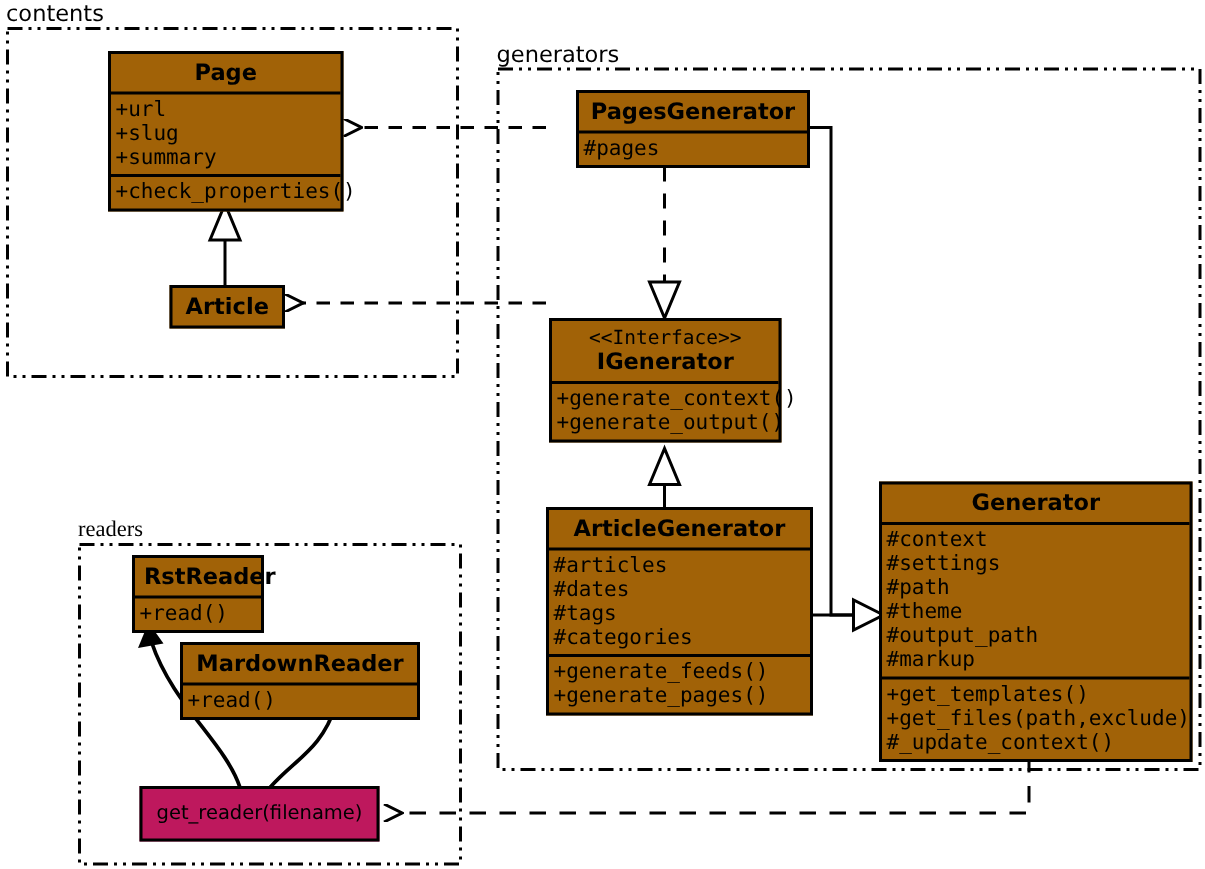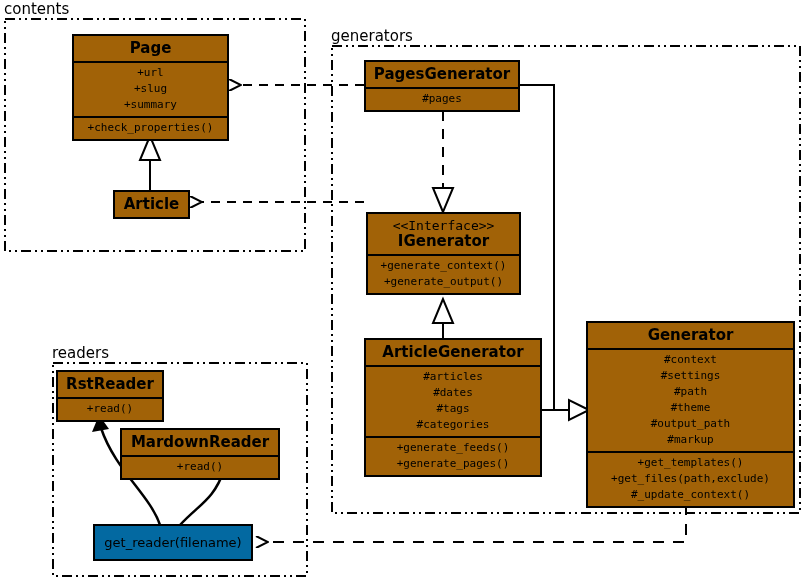--- a/index.html
+++ b/index.html
@@ -13,43 +13,43 @@
   
   .cls{position:absolute;box-sizing:border-box;border:2px solid #000;
        background:#a16207;}
   .cls .hdr{text-align:center;font-weight:bold;font-size:15px;
             font-family:"DejaVu Sans",sans-serif;padding:4px 6px 5px 6px;
             line-height:16px;}
   .cls .hdr .stereo{display:block;font-weight:normal;font-size:13px;
             font-family:"DejaVu Sans Mono",monospace;line-height:15px;}
   .cls .sep{height:0;border-top:2px solid #000;}
   .cls .comp{padding:2px 3px 3px 3px;font-family:"DejaVu Sans Mono",monospace;
-             font-size:11px;line-height:16px;text-align:center;}
+             font-size:14px;line-height:16px;}
   .cls .comp div{white-space:nowrap;}
   .plainbox{position:absolute;box-sizing:border-box;border:2px solid #000;
-            background:#0369a1;display:flex;align-items:center;justify-content:center;
+            background:#be185d;display:flex;align-items:center;justify-content:center;
             font-family:"DejaVu Sans",sans-serif;font-size:13px;}
 </style>
 </head>
 <body>
 
 <div id="canvas">
 
   <svg class="layer" viewBox="0 0 803 579">
 
     <rect x="5" y="19" width="300" height="232" fill="none" stroke="#000" stroke-width="2" stroke-dasharray="10,4,2,4,2,4"></rect>
 
     <rect x="332" y="46" width="468" height="467" fill="none" stroke="#000" stroke-width="2" stroke-dasharray="10,4,2,4,2,4"></rect>
 
     <rect x="53" y="363" width="254" height="213" fill="none" stroke="#000" stroke-width="2" stroke-dasharray="10,4,2,4,2,4"></rect>
   </svg>
 
   <div class="pkg-label" style="left:4px;top:2px;">contents</div>
   <div class="pkg-label" style="left:331px;top:29px;">generators</div>
-  <div class="pkg-label" style="left:52px;top:346px;">readers</div>
+  <div class="pkg-label" style="left:52px;top:346px;font-family:Liberation Serif, serif;">readers</div>
 
   <svg class="layer" viewBox="0 0 803 579">
     <defs>
       <marker id="openArrow" markerWidth="14" markerHeight="12" refX="1" refY="6" orient="auto" markerUnits="userSpaceOnUse">
         <path d="M13,0 L1,6 L13,12" fill="none" stroke="#000" stroke-width="2"></path>
       </marker>
       <marker id="openArrowS" markerWidth="12" markerHeight="11" refX="1" refY="5.5" orient="auto" markerUnits="userSpaceOnUse">
         <path d="M11,0 L1,5.5 L11,11" fill="none" stroke="#000" stroke-width="2"></path>
       </marker>
     </defs>
@@ -112,21 +112,21 @@
     <div class="sep"></div>
     <div class="comp">
       <div>+check_properties()</div>
     </div>
   </div>
 
   <div class="cls" style="left:113px;top:190px;width:77px;">
     <div class="hdr">Article</div>
   </div>
 
-  <div class="cls" style="left:364px;top:60px;width:156px;">
+  <div class="cls" style="left:384px;top:60px;width:156px;">
     <div class="hdr">PagesGenerator</div>
     <div class="sep"></div>
     <div class="comp">
       <div>#pages</div>
     </div>
   </div>
 
   <div class="cls" style="left:366px;top:212px;width:155px;">
     <div class="hdr">
       <span class="stereo">&lt;&lt;Interface&gt;&gt;</span>
@@ -167,21 +167,21 @@
       <div>#markup</div>
     </div>
     <div class="sep"></div>
     <div class="comp">
       <div>+get_templates()</div>
       <div>+get_files(path,exclude)</div>
       <div>#_update_context()</div>
     </div>
   </div>
 
-  <div class="cls" style="left:56px;top:370px;width:108px;">
+  <div class="cls" style="left:88px;top:370px;width:88px;">
     <div class="hdr">RstReader</div>
     <div class="sep"></div>
     <div class="comp">
       <div>+read()</div>
     </div>
   </div>
 
   <div class="cls" style="left:120px;top:428px;width:160px;">
     <div class="hdr">MardownReader</div>
     <div class="sep"></div>

